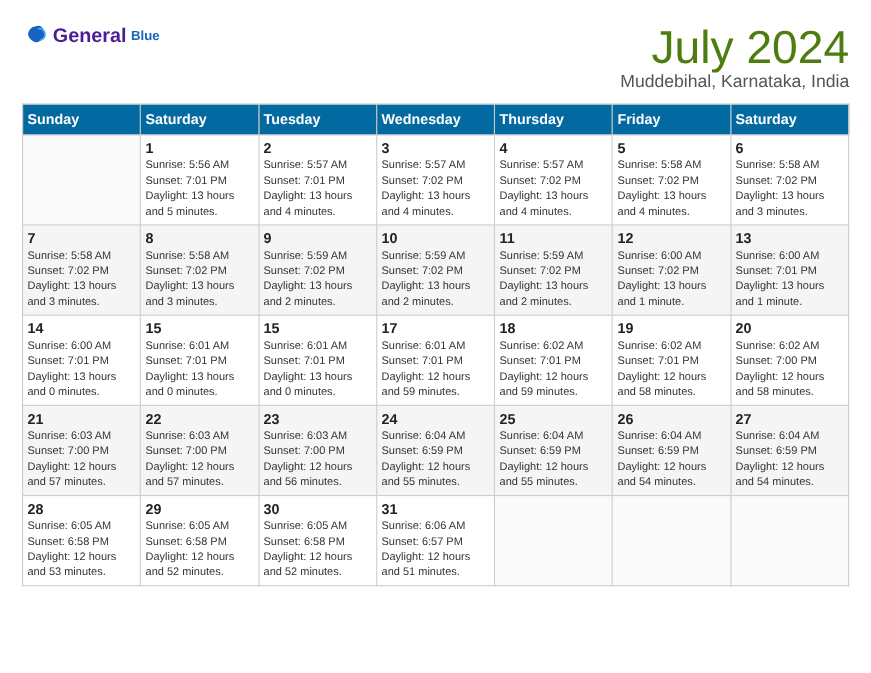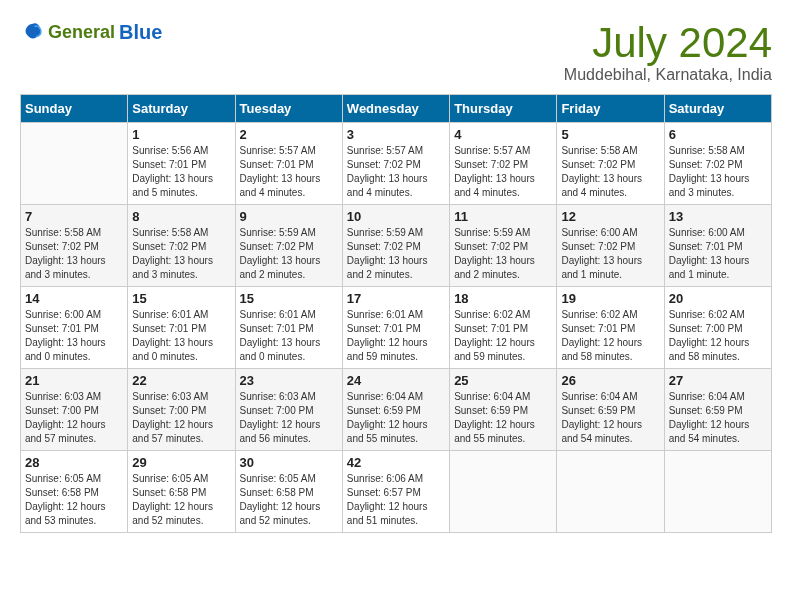--- a/index.html
+++ b/index.html
@@ -83,22 +83,22 @@
   </style>
 </head>
 <body>
 
 <div class="header-area">
   <div class="logo">
     <svg class="logo-icon" viewBox="0 0 30 30" xmlns="http://www.w3.org/2000/svg">
       <path d="M15 5 Q22 2 25 10 Q28 18 20 22 Q15 25 10 20 Q5 15 8 10 Q11 5 15 5Z" fill="#1565c0"></path>
       <path d="M18 8 Q24 6 26 13 Q27 19 20 21" fill="none" stroke="#42a5f5" stroke-width="2"></path>
     </svg>
-    <span style="font-size:18px;font-weight:bold;color:#4d7c0f;">General</span>
-    <span style="font-size:20px;font-weight:bold;color:#1565c0;">Blue</span>
+    <span style="font-size:18px;font-weight:bold;color:#4c1d95;">General</span>
+    <span style="font-size:12px;font-weight:bold;color:#1565c0;">Blue</span>
   </div>
   <div class="title-area">
     <div class="main-title">July 2024</div>
     <div class="subtitle">Muddebihal, Karnataka, India</div>
   </div>
 </div>
 
 <table>
   <thead>
     <tr>
@@ -326,21 +326,21 @@
 and 52 minutes.</div>
         </td>
         <td>
           <div class="cell-date">30</div>
           <div class="cell-info" style="white-space: pre-line;">Sunrise: 6:05 AM
 Sunset: 6:58 PM
 Daylight: 12 hours
 and 52 minutes.</div>
         </td>
         <td>
-          <div class="cell-date">42</div>
+          <div class="cell-date">31</div>
           <div class="cell-info" style="white-space: pre-line;">Sunrise: 6:06 AM
 Sunset: 6:57 PM
 Daylight: 12 hours
 and 51 minutes.</div>
         </td>
         <td class="empty-cell"></td>
         <td class="empty-cell"></td>
         <td class="empty-cell"></td>
       </tr>
     </tbody>

